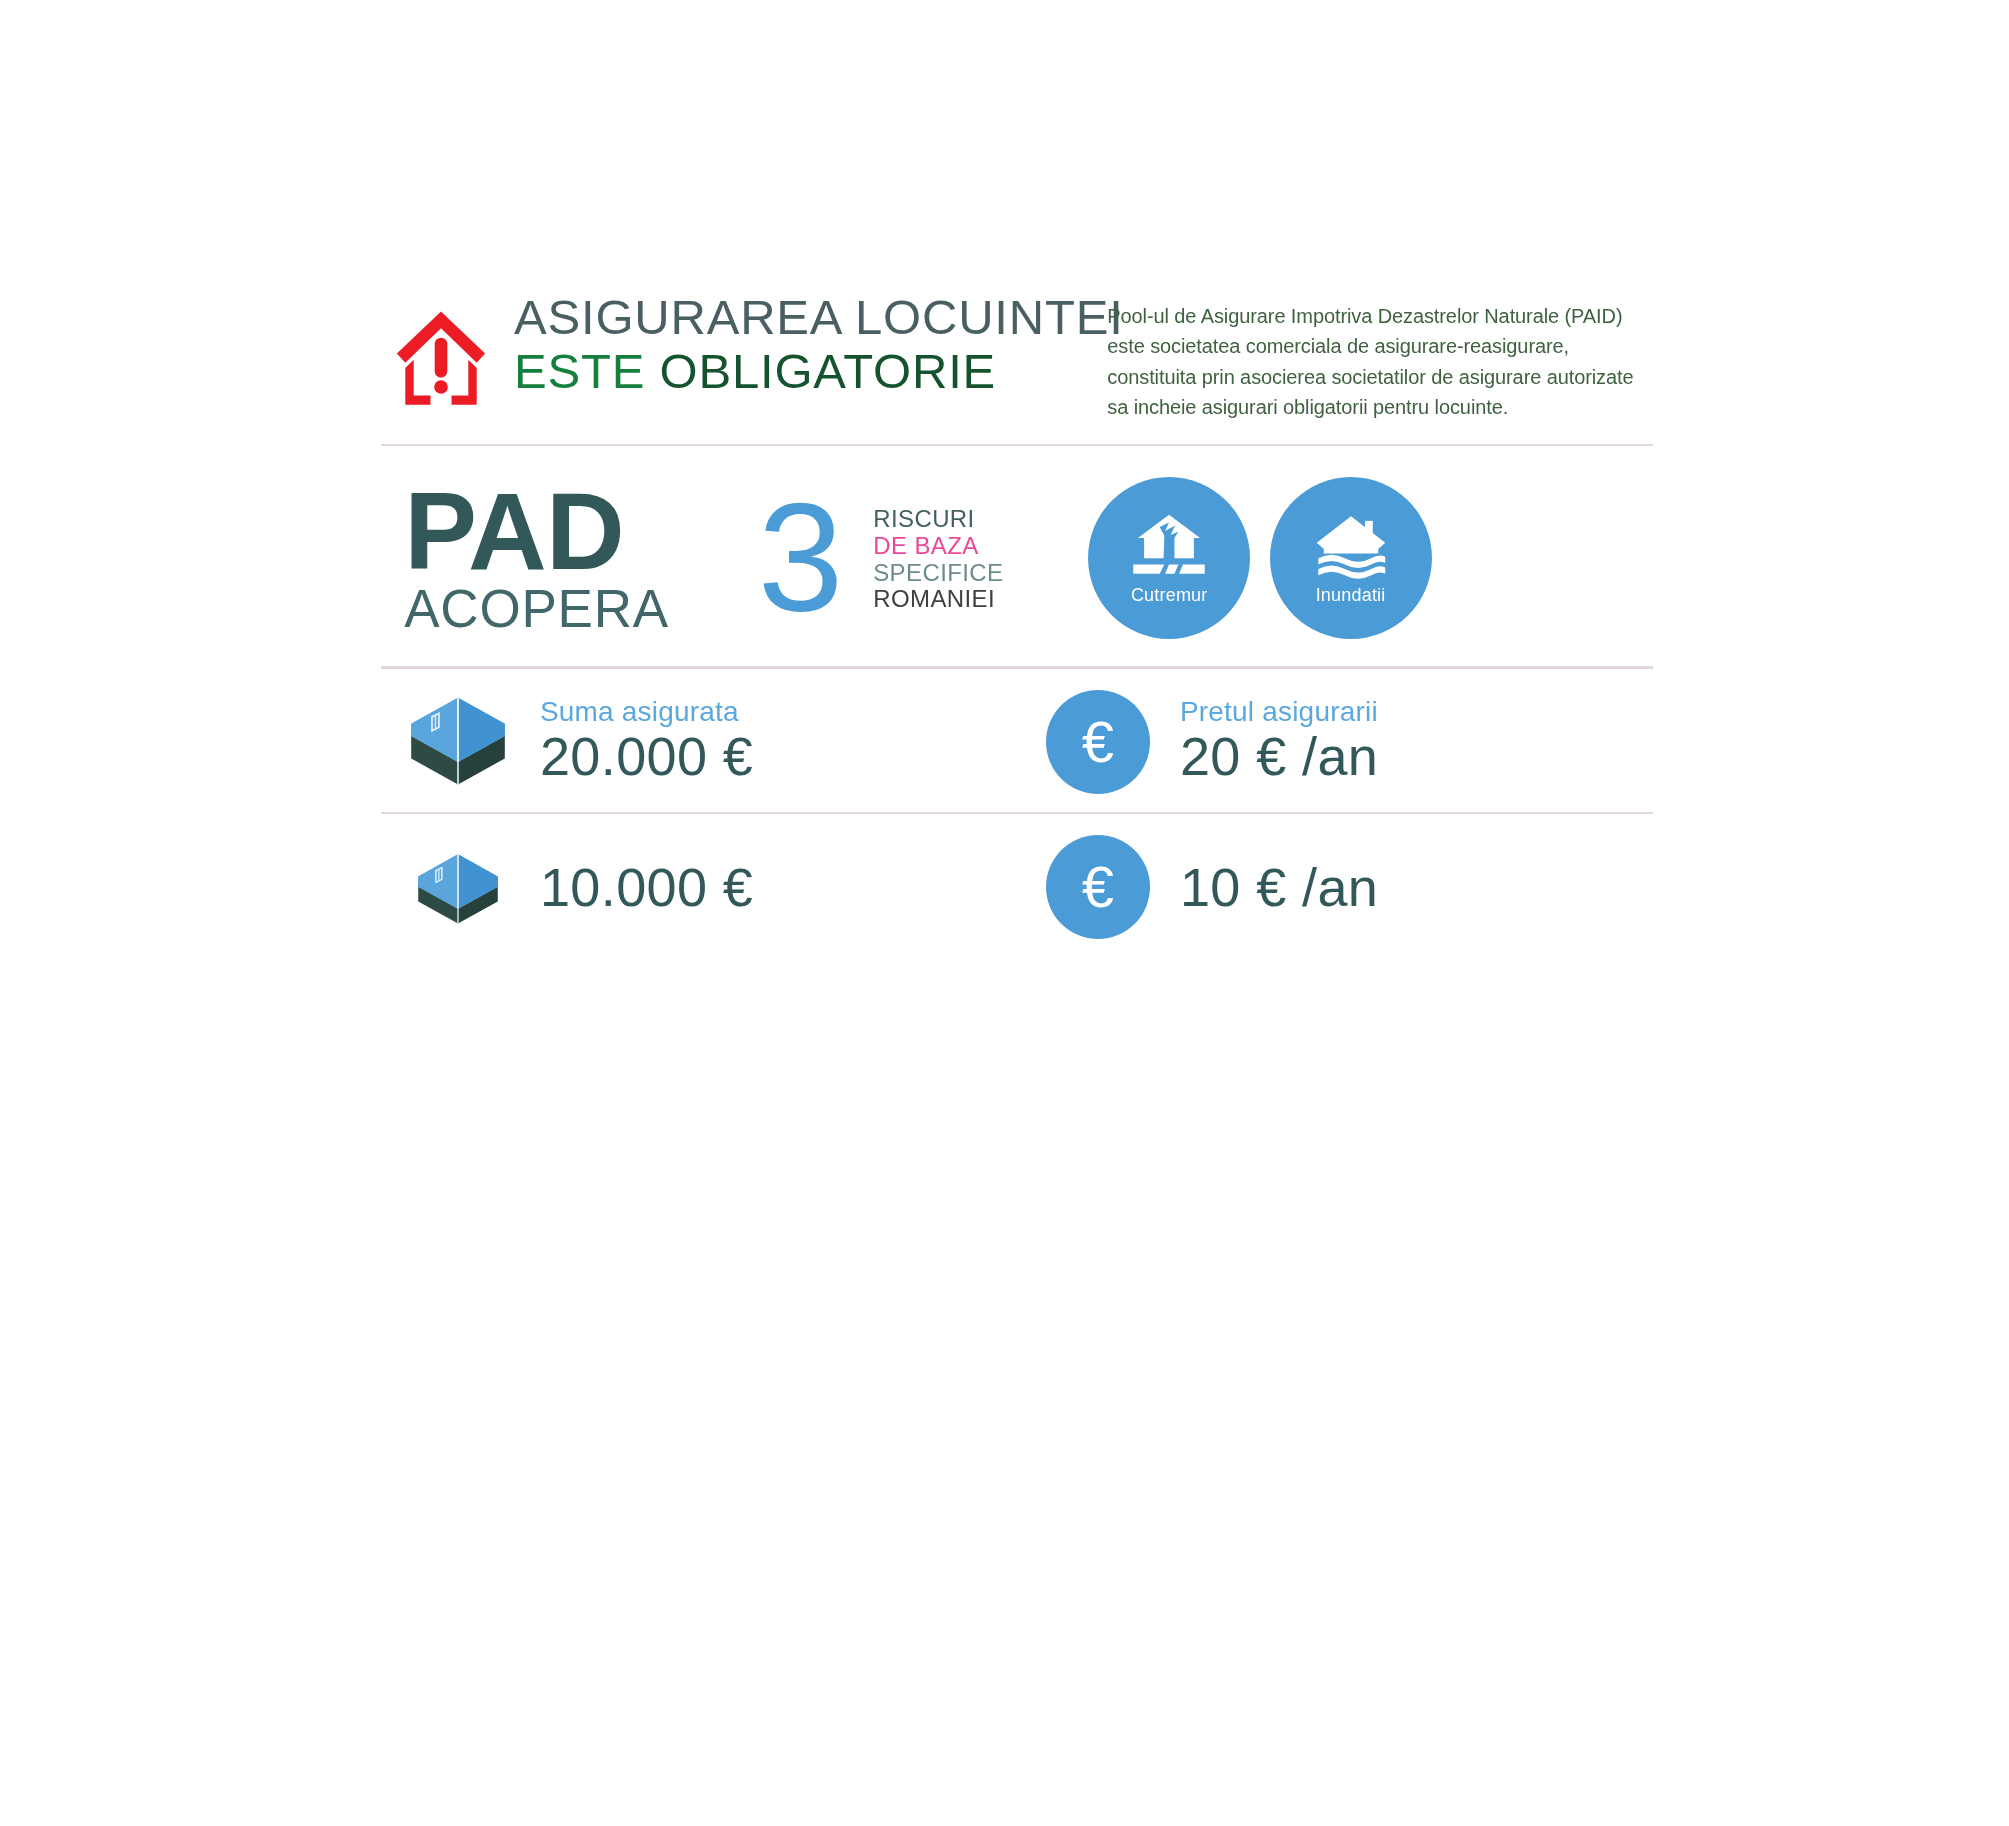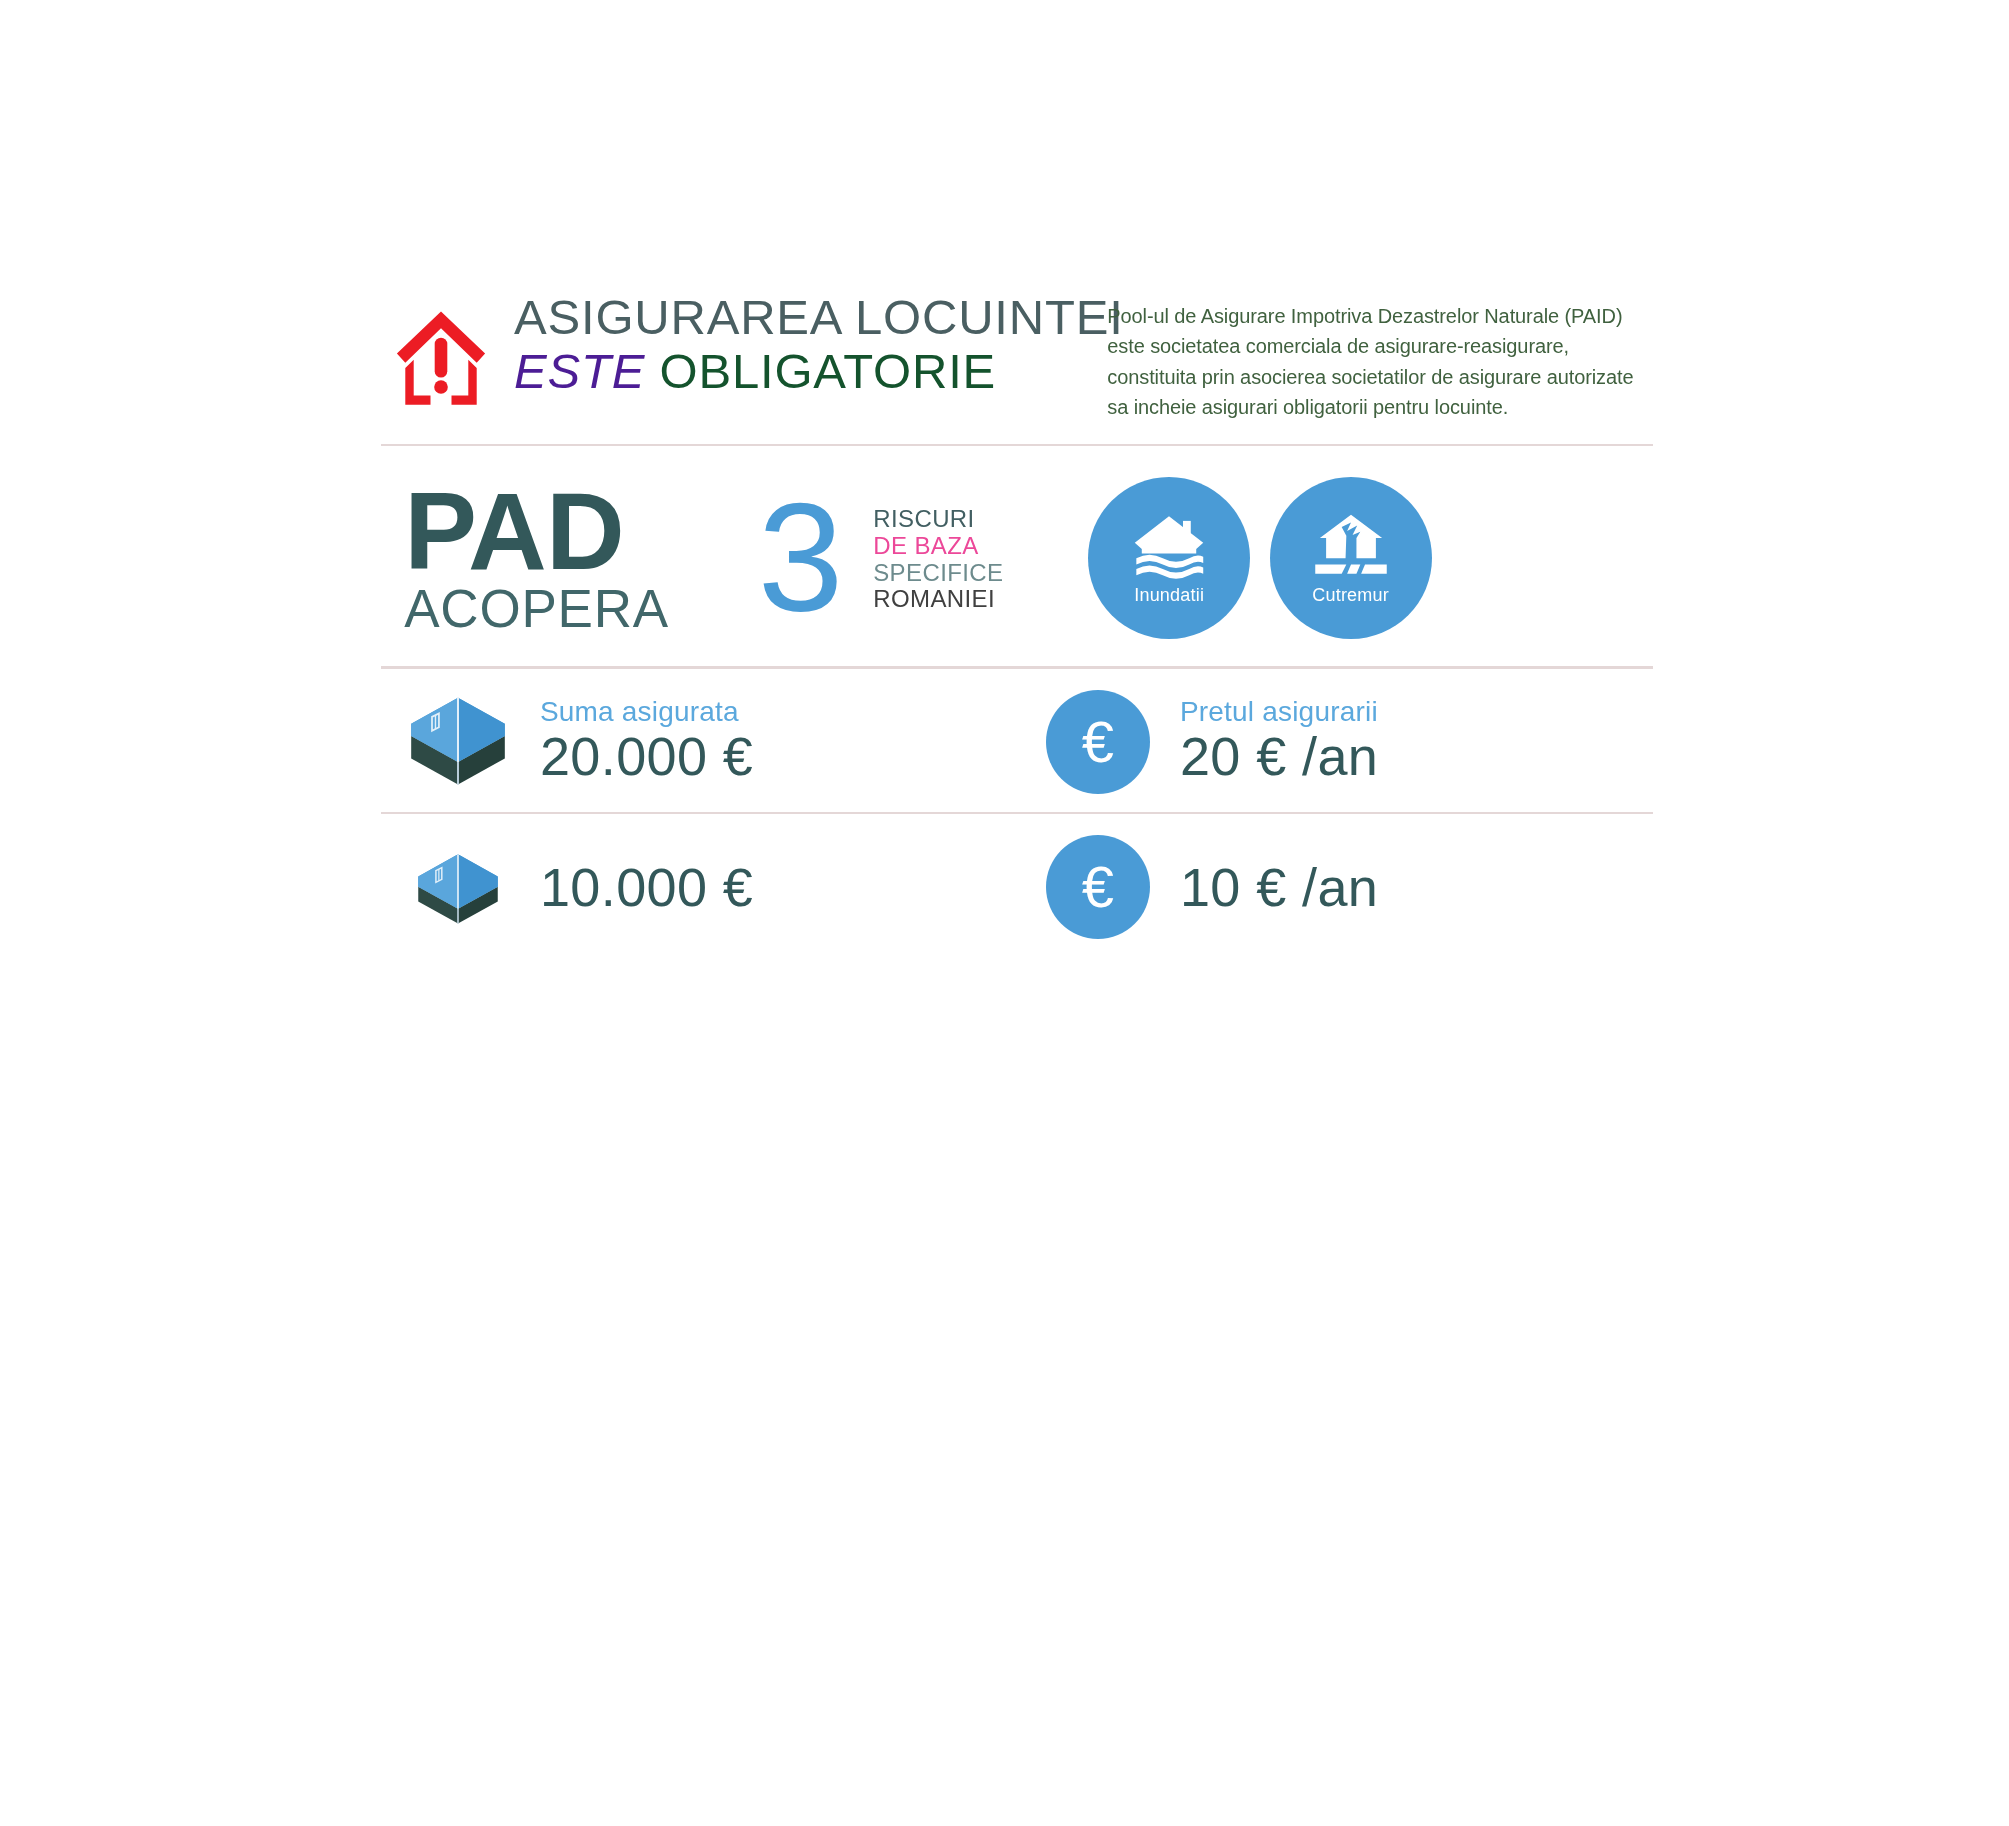--- a/index.html
+++ b/index.html
@@ -41,21 +41,21 @@
     padding-top: 3.2px;
   }
   .headline-line {
     font-size: 49px;
     letter-spacing: 0.8px;
     line-height: 1.10;
     font-weight: 300;
     white-space: nowrap;
   }
   .headline-line-1 { color: #4a5f62; }
-  .headline-line-2 .word-este { color: #4c1d95; font-style: italic; }
+  .headline-line-2 .word-este { color: #15803d; }
   .headline-line-2 .word-oblig { color: #14532d; }
 
   .intro-paragraph {
     flex: 1 1 auto;
     color: #40613f;
     font-size: 20px;
     line-height: 1.52;
     padding-top: 13px;
     padding-left: 11.3px;
     letter-spacing: -0.1px;
@@ -252,36 +252,36 @@
       <div class="rs-riscuri">RISCURI</div>
       <div class="rs-debaza">DE BAZA</div>
       <div class="rs-specifice">SPECIFICE</div>
       <div class="rs-romaniei">ROMANIEI</div>
     </div>
 
     <div class="risk-circles">
 
       <div class="risk-circle">
         <svg class="risk-glyph" viewBox="0 0 100 90" aria-hidden="true">
+          <path d="M50 6 L90 36 L82 36 L82 62 L57 62 L57 36 L62 28 L52 32 L58 20 L45 27 L50 16 L38 22 L44 33 L43 62 L18 62 L18 36 L10 36 Z" fill="#ffffff"></path>
+          <path d="M4 70 L44 70 L38 82 L4 82 Z" fill="#ffffff"></path>
+          <path d="M50 70 L62 70 L57 82 L45 82 Z" fill="#ffffff"></path>
+          <path d="M68 70 L96 70 L96 82 L63 82 Z" fill="#ffffff"></path>
+        </svg>
+        <div class="risk-label">Cutremur</div>
+      </div>
+
+      <div class="risk-circle">
+        <svg class="risk-glyph" viewBox="0 0 100 90" aria-hidden="true">
           <path d="M50 8 L94 42 L85 50 L85 56 L15 56 L15 50 L6 42 Z" fill="#ffffff"></path>
           <rect x="68" y="14" width="10" height="16" fill="#ffffff"></rect>
           <path d="M8 62 Q25 53 42 62 Q59 71 76 62 Q86 56 94 60 L94 68 Q86 64 76 70 Q59 79 42 70 Q25 61 8 70 Z" fill="#ffffff"></path>
           <path d="M8 76 Q25 67 42 76 Q59 85 76 76 Q86 70 94 74 L94 82 Q86 78 76 84 Q59 93 42 84 Q25 75 8 84 Z" fill="#ffffff"></path>
         </svg>
         <div class="risk-label">Inundatii</div>
-      </div>
-
-      <div class="risk-circle">
-        <svg class="risk-glyph" viewBox="0 0 100 90" aria-hidden="true">
-          <path d="M50 6 L90 36 L82 36 L82 62 L57 62 L57 36 L62 28 L52 32 L58 20 L45 27 L50 16 L38 22 L44 33 L43 62 L18 62 L18 36 L10 36 Z" fill="#ffffff"></path>
-          <path d="M4 70 L44 70 L38 82 L4 82 Z" fill="#ffffff"></path>
-          <path d="M50 70 L62 70 L57 82 L45 82 Z" fill="#ffffff"></path>
-          <path d="M68 70 L96 70 L96 82 L63 82 Z" fill="#ffffff"></path>
-        </svg>
-        <div class="risk-label">Cutremur</div>
       </div>
 
 
     </div>
   </div>
 
   <div class="divider"></div>
 
   <div class="price-row">
 

